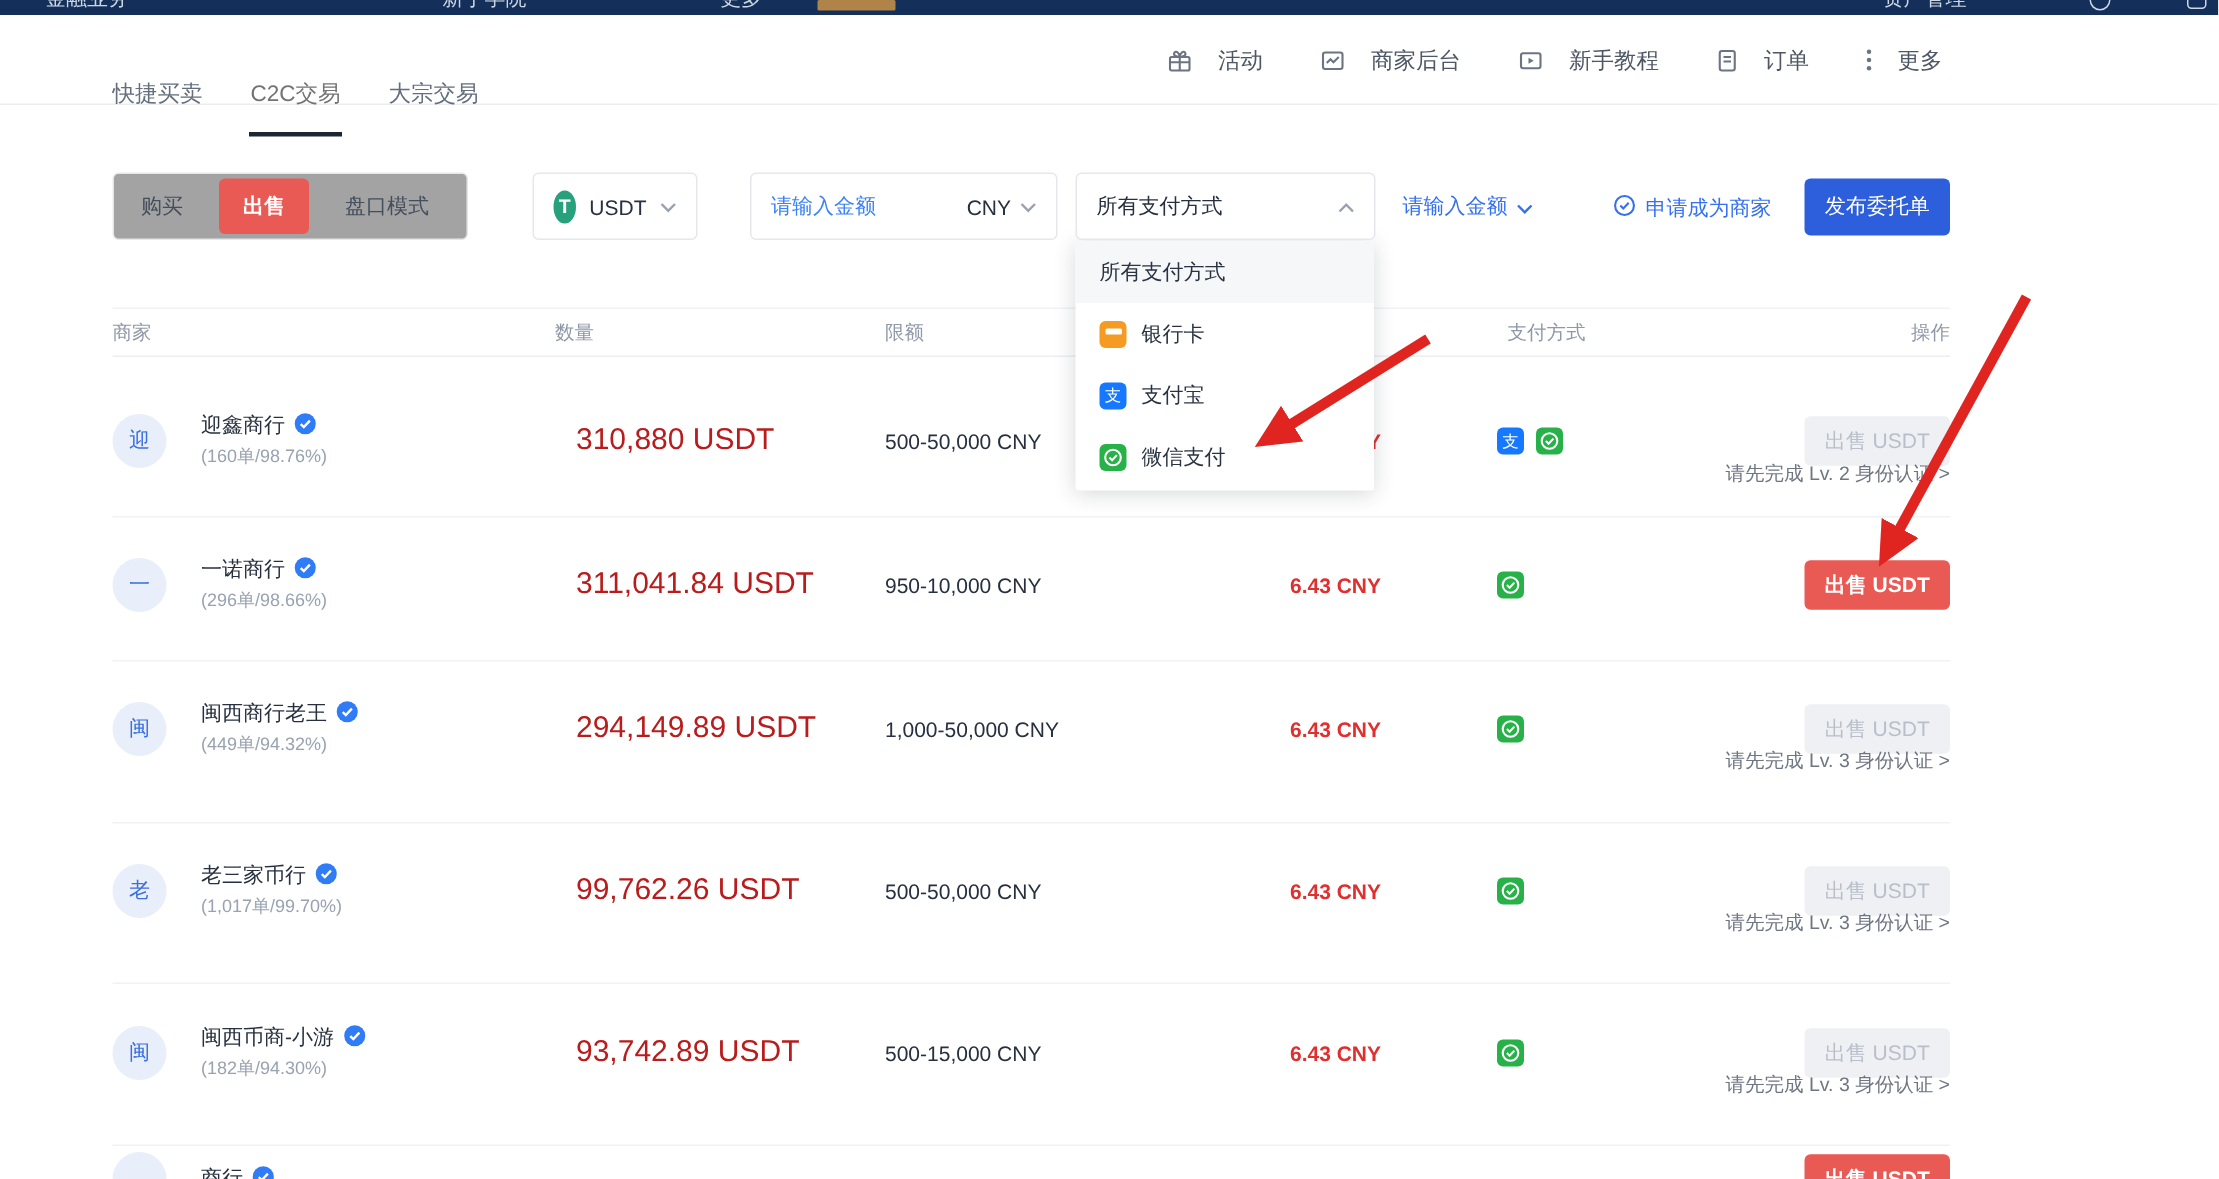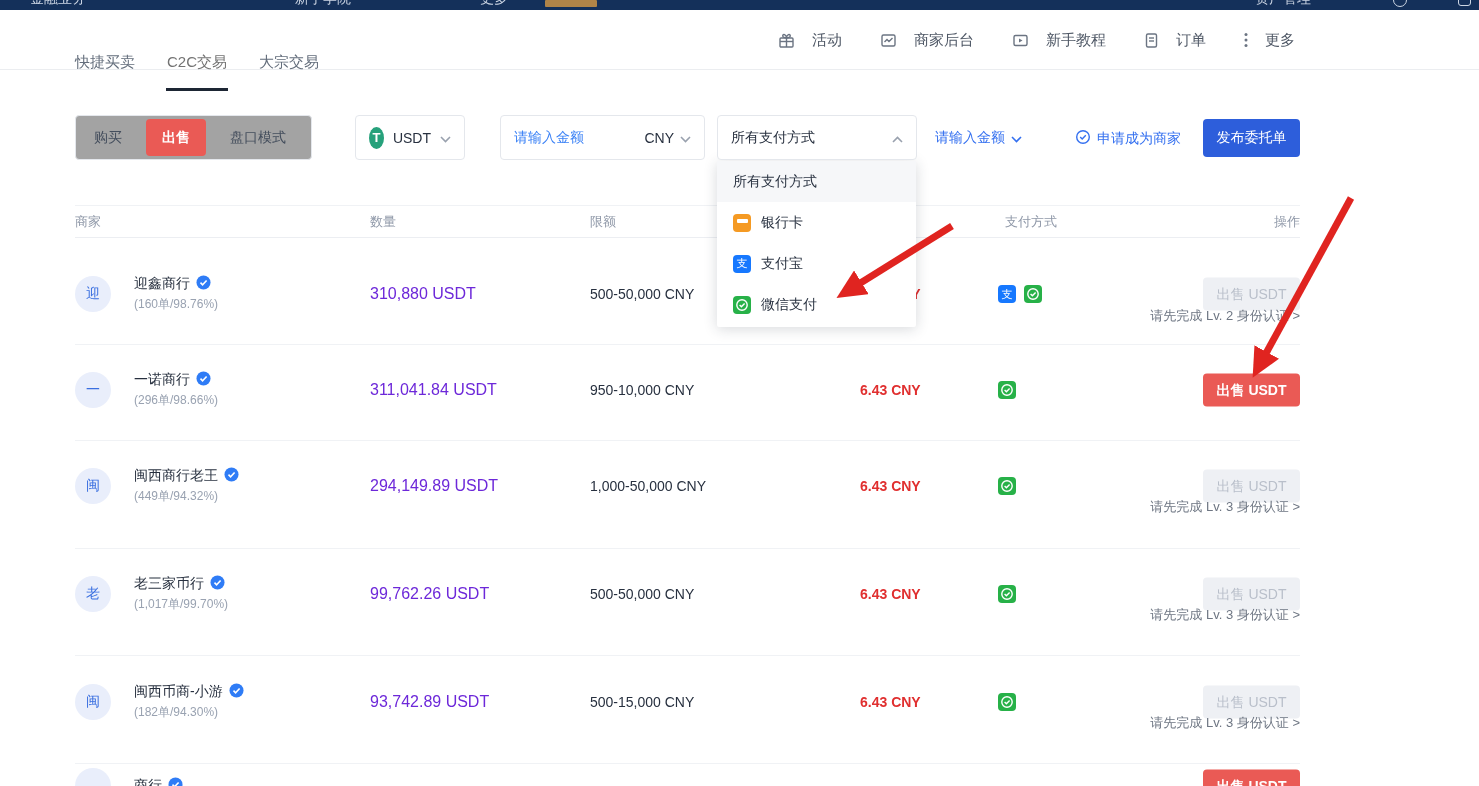--- a/index.html
+++ b/index.html
@@ -52,21 +52,21 @@
   .pay-alipay { background:#1678ff; color:#fff; font-size:11px; }
   .pay-wechat { background:#27b148; }
 
   
   .thead { position:absolute; left:75px; top:205px; width:1225px; height:33px; border-top:1px solid #f0f2f5; border-bottom:1px solid #eceef2; }
   .th { position:absolute; top:50%; transform:translateY(-50%); font-size:13px; color:#8f98a8; white-space:nowrap; }
   .row { position:absolute; left:75px; width:1225px; border-bottom:1px solid #f0f2f5; }
   .cell { position:absolute; top:var(--cy); transform:translateY(-50%); white-space:nowrap; }
   .c-avatar { left:0; }
   .c-merchant { left:47px; cursor:pointer;margin-left:12px; }
-  .c-amount { left:295px; font-size:16px; color:#6d28d9; }
+  .c-amount { left:309px; font-size:20px; color:#b91c1c; }
   .c-limit { left:515px; font-size:14px; color:#27303f; }
   .c-price { left:785px; font-size:14px; font-weight:bold; color:#e02f2f; }
   .c-pay { left:923px; display:flex; gap:8px; }
   .c-action { left:1128px; }
   .hint { position:absolute; right:0; top:var(--hy); transform:translateY(-50%); font-size:13px; color:#6e7683; white-space:nowrap; cursor:pointer; }
   .avatar { width:36px; height:36px; border-radius:50%; background:#e9eefb; color:#3a6fe0; font-size:14px; display:flex; align-items:center; justify-content:center; }
   .mname { display:flex; align-items:center; gap:6px; font-size:14px; color:#27303f; }
   .mstats { margin-top:3px; font-size:12px; color:#99a2b1; }
   .sell-btn { width:97px; height:33px; border-radius:4px; font-size:14px; display:flex; align-items:center; justify-content:center; border:none; cursor:pointer; }
   .sell-btn.disabled { background:#eef0f4; color:#b9bfca; }

